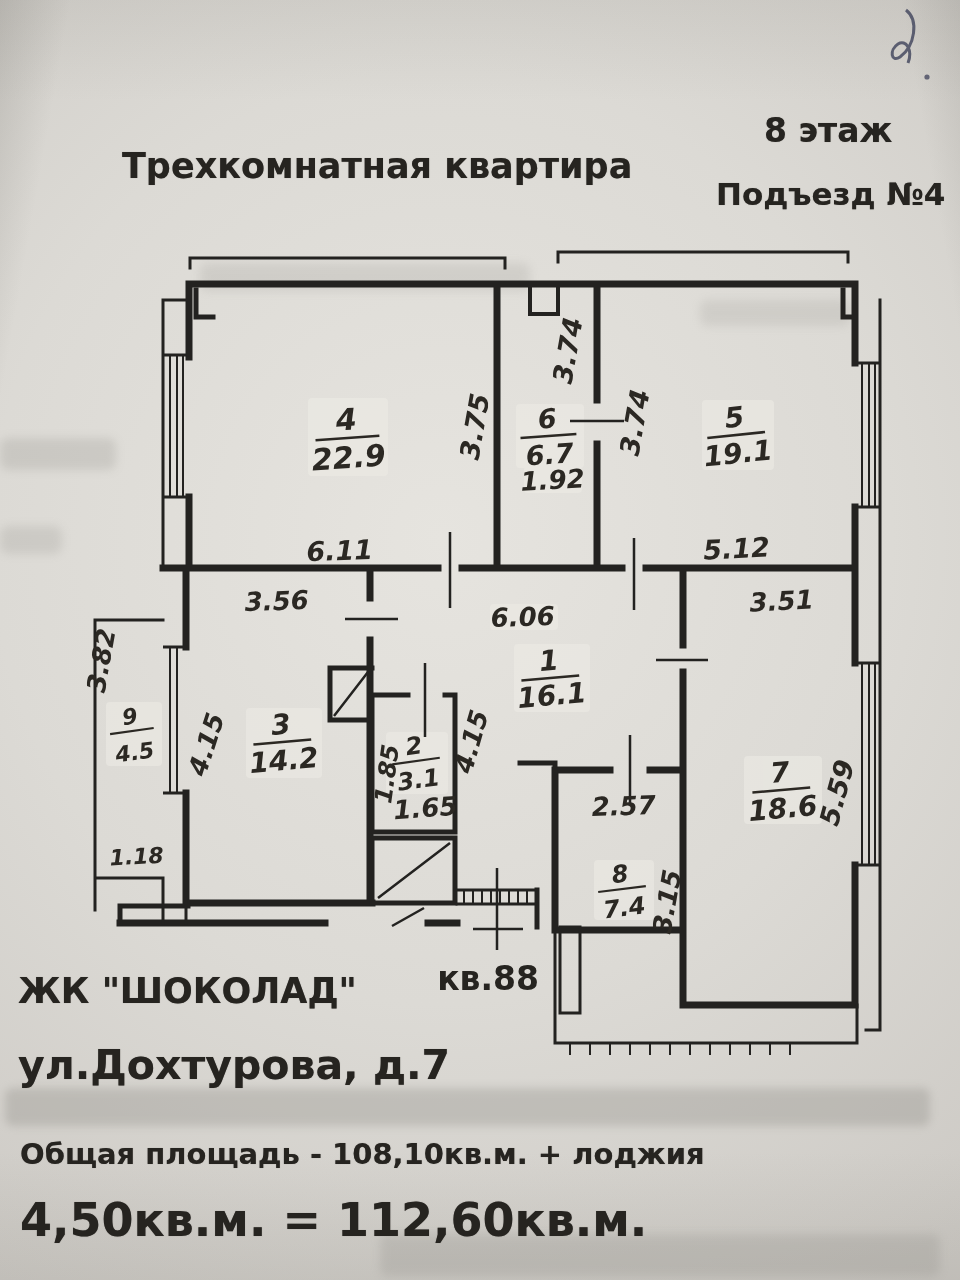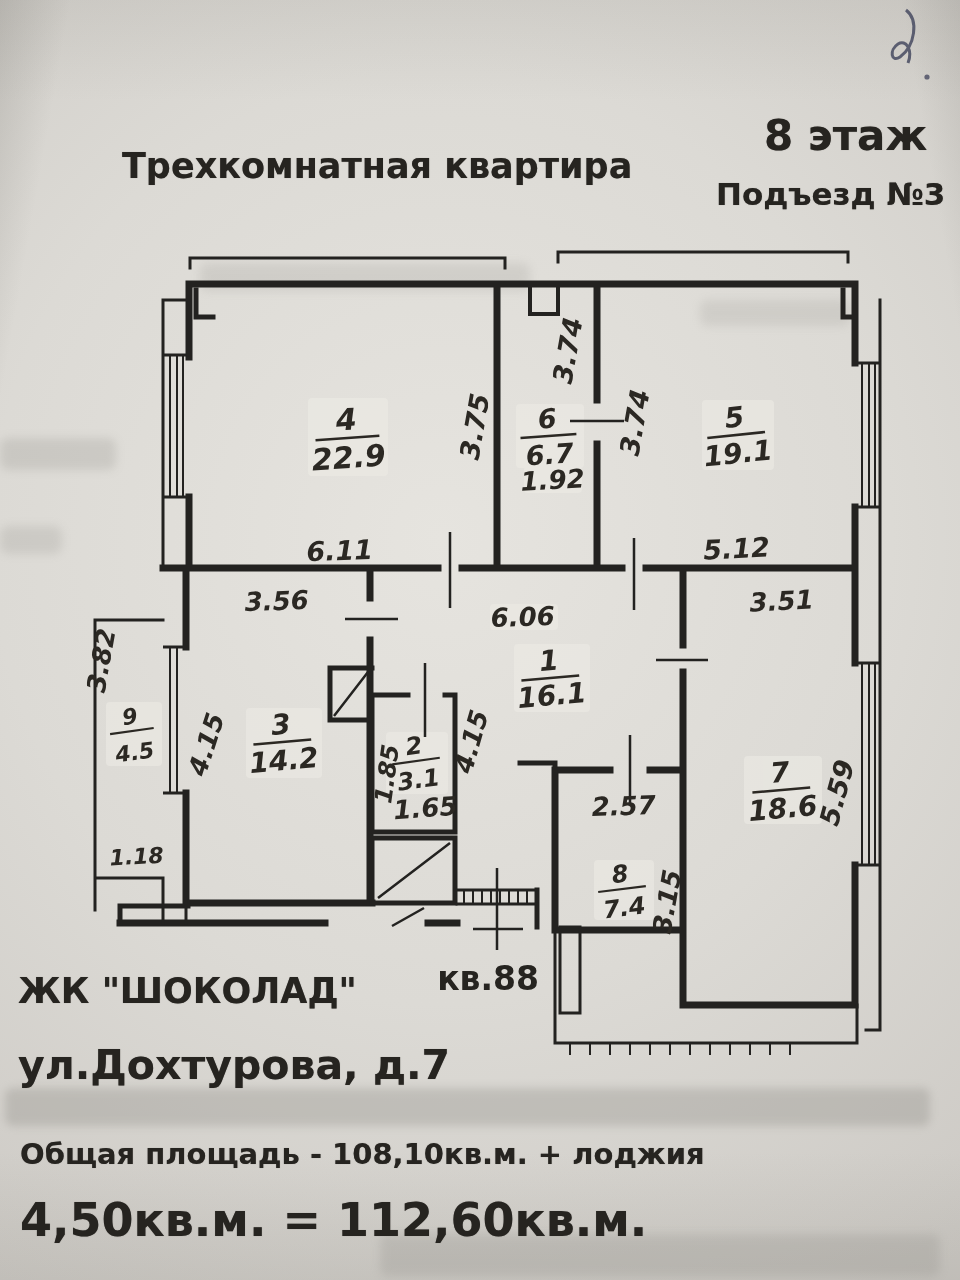--- a/index.html
+++ b/index.html
@@ -27,22 +27,22 @@
 <div class="paper"></div>
 
 <div class="smudge" style="left:200px;top:263px;width:330px;height:28px;opacity:.16"></div>
 <div class="smudge" style="left:700px;top:300px;width:150px;height:26px;opacity:.15"></div>
 <div class="smudge" style="left:0;top:438px;width:116px;height:32px;opacity:.20"></div>
 <div class="smudge" style="left:0;top:526px;width:62px;height:28px;opacity:.18"></div>
 <div class="smudge" style="left:5px;top:1088px;width:925px;height:38px;opacity:.28;filter:blur(4px)"></div>
 <div class="smudge" style="left:380px;top:1234px;width:560px;height:42px;opacity:.20"></div>
 
 <div class="txt" style="left:122px;top:146px;font-size:35px">Трехкомнатная квартира</div>
-<div class="txt" style="left:764px;top:111px;font-size:42px">8 этаж</div>
-<div class="txt" style="left:716px;top:176px;font-size:31px">Подъезд №3</div>
+<div class="txt" style="left:764px;top:111px;font-size:33px">8 этаж</div>
+<div class="txt" style="left:716px;top:176px;font-size:31px">Подъезд №4</div>
 
 <div class="txt" style="left:18px;top:971px;font-size:35px">ЖК "ШОКОЛАД"</div>
 <div class="txt" style="left:18px;top:1041px;font-size:41px">ул.Дохтурова, д.7</div>
 <div class="txt" style="left:20px;top:1137px;font-size:29px">Общая площадь - 108,10кв.м. + лоджия</div>
 <div class="txt" style="left:20px;top:1193px;font-size:46px">4,50кв.м. = 112,60кв.м.</div>
 
 <svg width="960" height="1280" viewBox="0 0 960 1280">
 
   <g>
     <path d="M906,10 C919,20 915,46 900,57 C891,63 889,50 898,44 C906,39 913,50 908,63" stroke="#474a60" stroke-width="3" fill="none" opacity=".85"></path>

